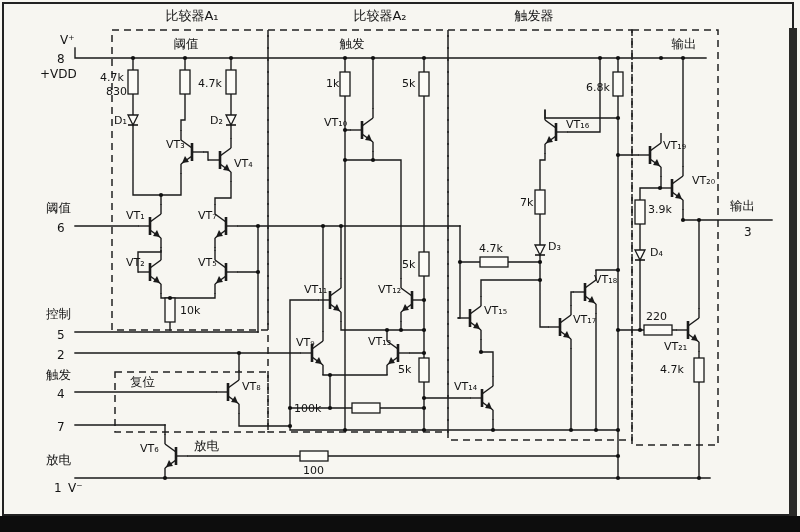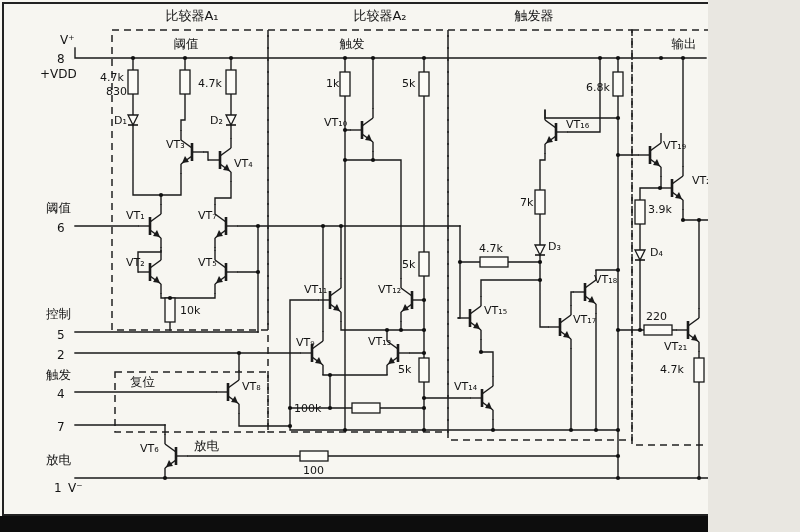--- a/index.html
+++ b/index.html
@@ -1,16 +1,16 @@
 <!DOCTYPE html>
 <html><head>
 <meta charset="utf-8">
 <style>
   html,body{margin:0;padding:0;background:#e9e7e1;}
-  .page{position:relative;width:708px;height:532px;background:#f7f6f1;overflow:hidden;}
+  .page{position:relative;width:800px;height:532px;background:#f7f6f1;overflow:hidden;}
   svg{position:absolute;left:0;top:0;}
   text{font-family:"DejaVu Sans","Liberation Sans",sans-serif;fill:#141414;}
   .cjk{font-size:12.5px;}
   .val{font-size:11px;}
   .pin{font-size:12px;}
   .ttl{font-size:13px;}
   .w{stroke:#1a1a1a;stroke-width:1.4;fill:none;stroke-linecap:square;}
   .dash{fill:none;stroke:#222;stroke-width:1.5;stroke-dasharray:7 5;}
   .res{fill:#fcfbf7;stroke:#1a1a1a;stroke-width:1.3;}
   .dot{fill:#111;stroke:none;}

